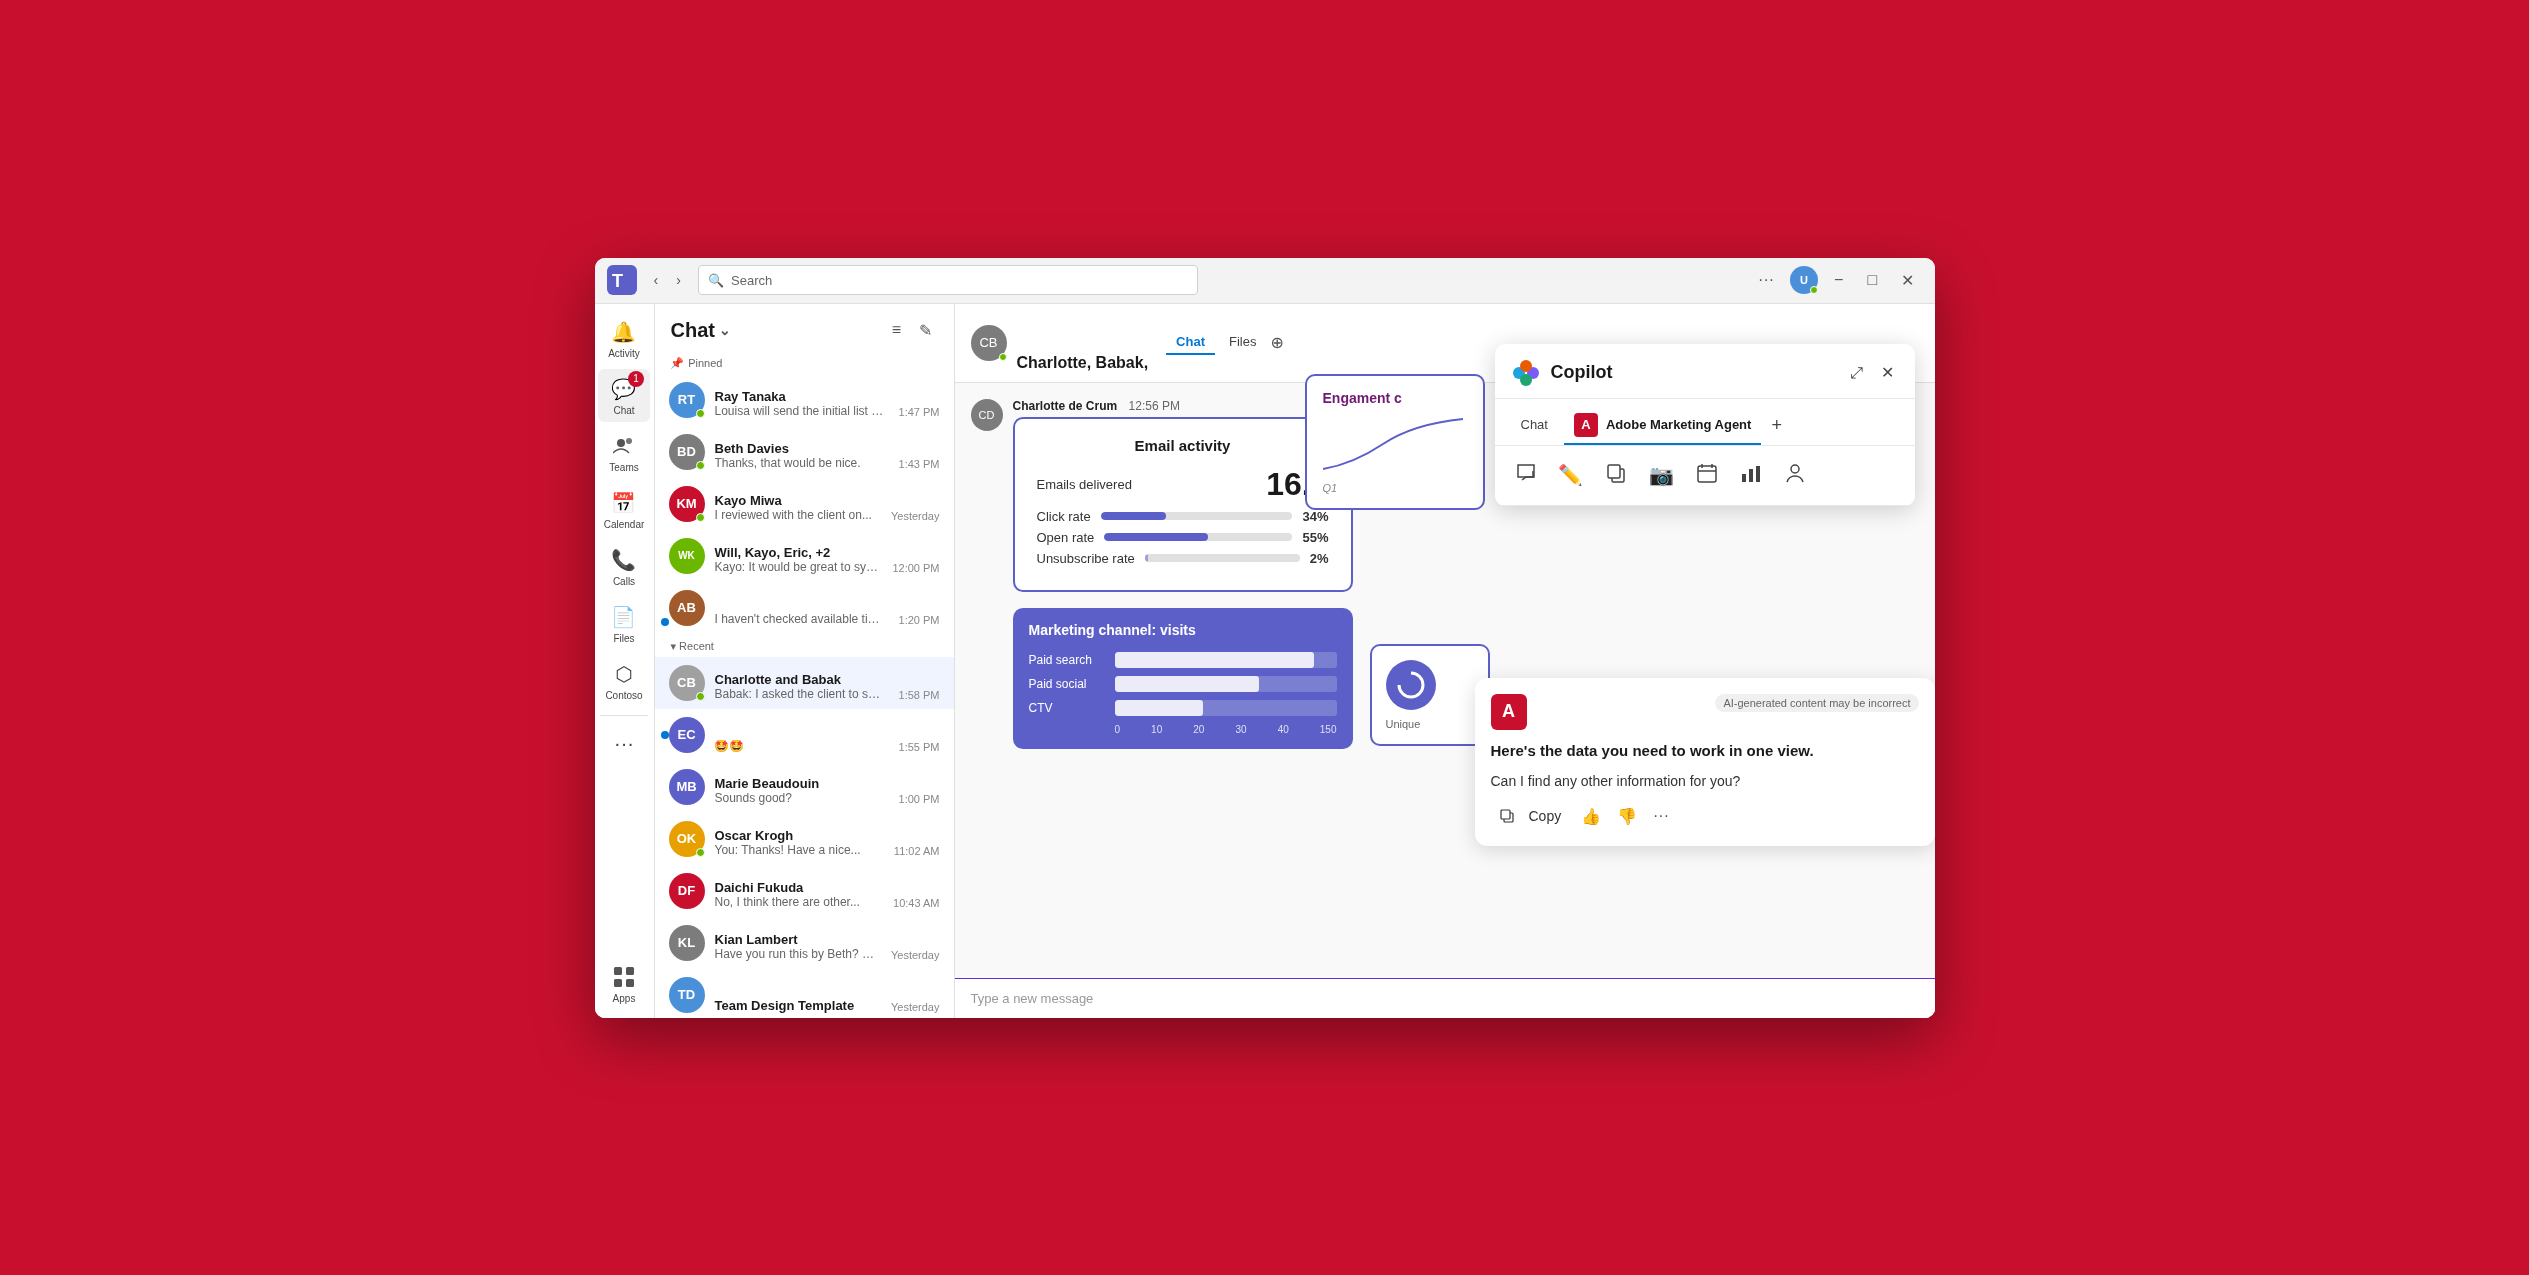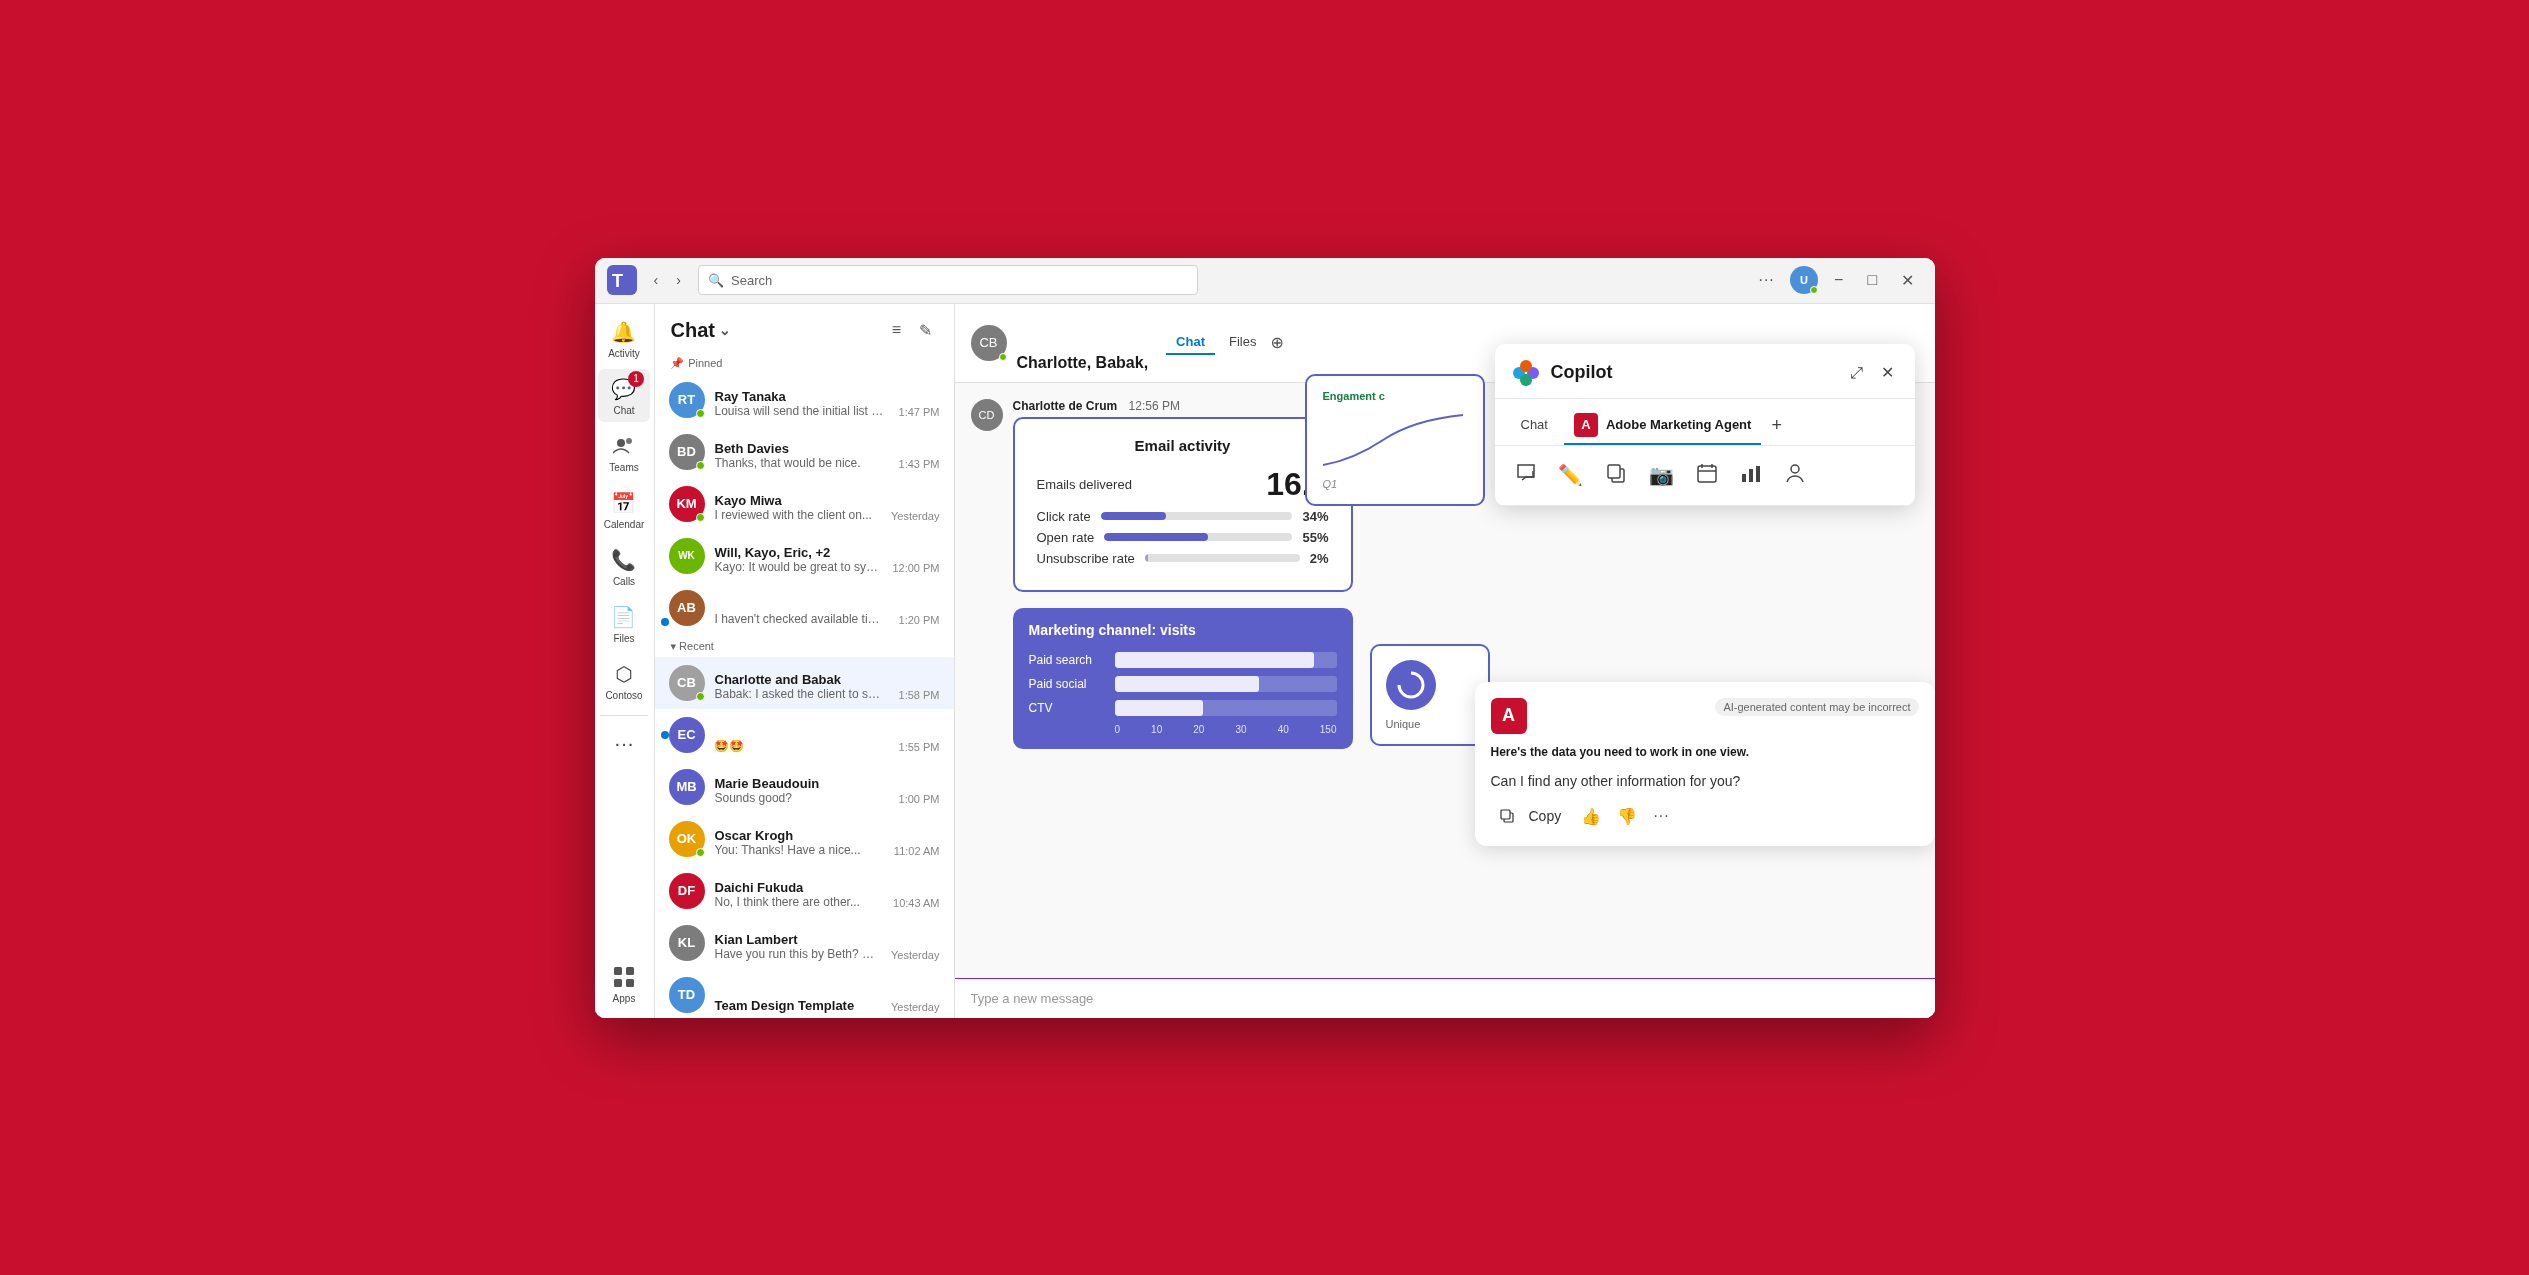--- a/index.html
+++ b/index.html
@@ -545,21 +545,21 @@
     }
     .bubble-ai-label {
       background: #f0f0f0;
       color: #666;
       font-size: 11px;
       padding: 3px 8px;
       border-radius: 10px;
       margin-left: auto;
     }
     .bubble-message {
-      font-size: 12px;
+      font-size: 15px;
       font-weight: 700;
       color: #1a1a1a;
       margin-bottom: 12px;
       line-height: 1.4;
     }
     .bubble-sub {
       font-size: 14px;
       color: #333;
       margin-bottom: 14px;
     }
@@ -965,21 +965,21 @@
               <span>Copy</span>
             </button>
             <button class="bubble-feedback-btn">👍</button>
             <button class="bubble-feedback-btn">👎</button>
             <button class="bubble-feedback-btn">···</button>
           </div>
         </div>
       </div>
 
       <div style="position:absolute;top:70px;right:450px;width:180px;background:white;border:2px solid #5b5fc7;border-radius:10px;padding:14px 16px;z-index:5;overflow:hidden;">
-        <div style="font-size:11px;font-weight:600;color:#15803d;margin-bottom:8px;">Engament c</div>
+        <div style="font-size:14px;font-weight:600;color:#701a75;margin-bottom:8px;">Engament c</div>
         <svg width="140" height="60" viewBox="0 0 140 60">
           <path d="M0 55 Q30 50 60 30 Q90 10 140 5" fill="none" stroke="#5b5fc7" stroke-width="2"></path>
         </svg>
         <div style="font-size:11px;color:#888;margin-top:4px;font-style:italic;">Q1</div>
       </div>
 
       <div style="position:absolute;top:340px;right:445px;width:120px;background:white;border:2px solid #5b5fc7;border-radius:10px;padding:14px;z-index:5;overflow:hidden;">
         <div style="width:50px;height:50px;border-radius:50%;background:#5b5fc7;display:flex;align-items:center;justify-content:center;">
           <svg width="30" height="30" viewBox="0 0 30 30">
             <path d="M15 3 A12 12 0 1 1 3 15" fill="none" stroke="white" stroke-width="3"></path>

